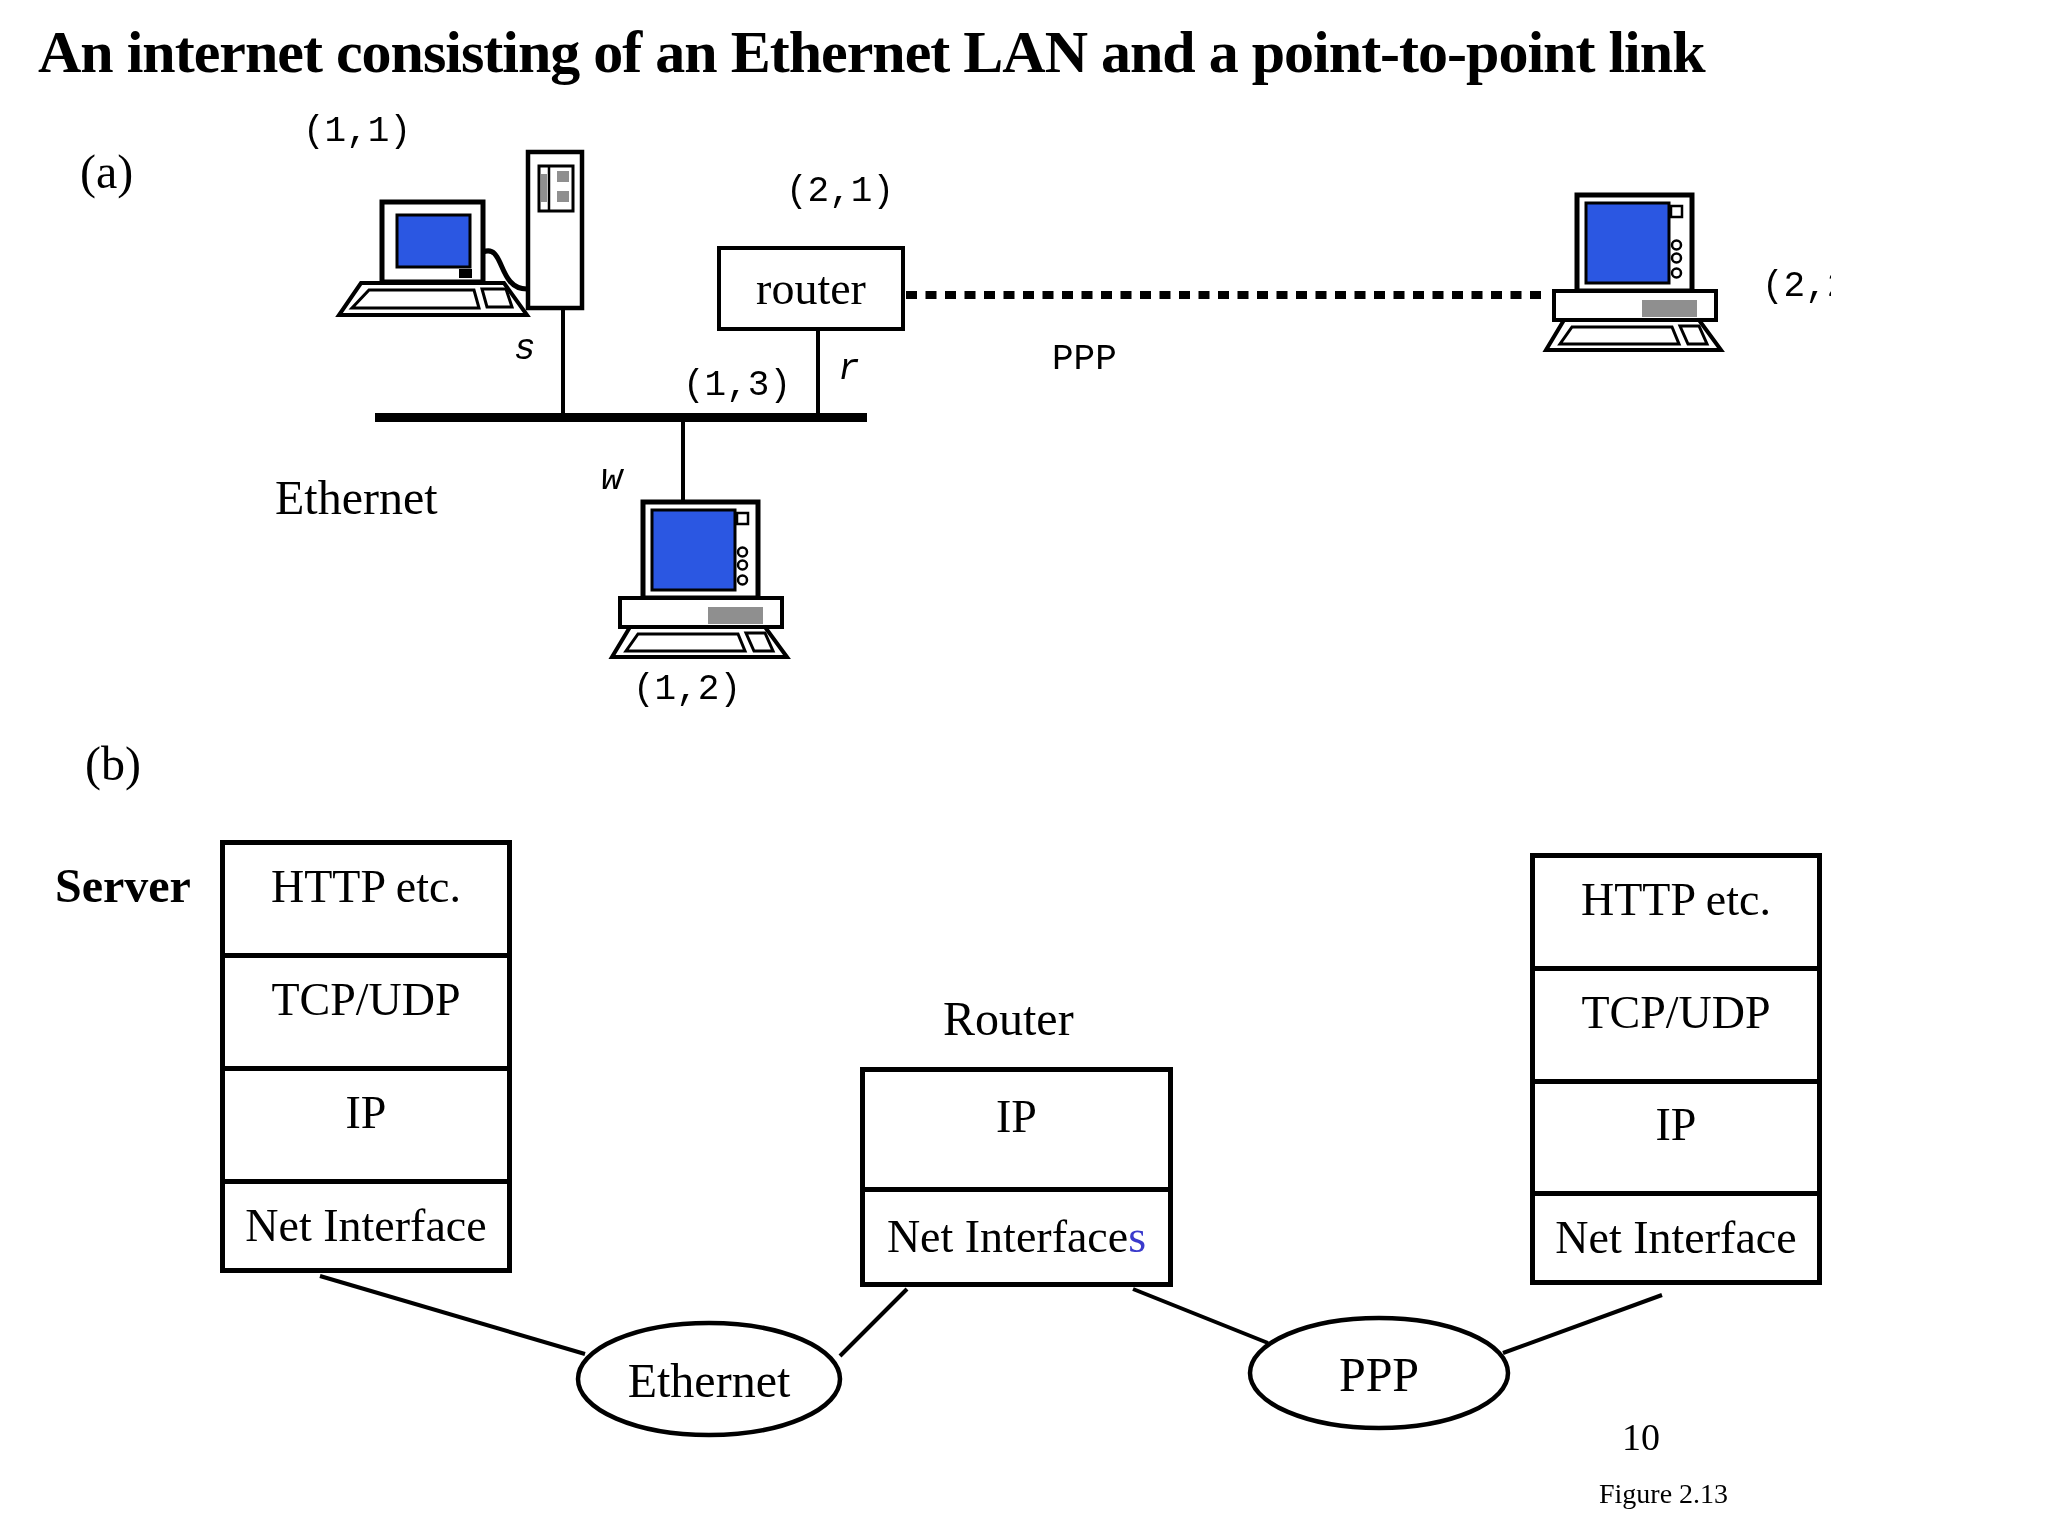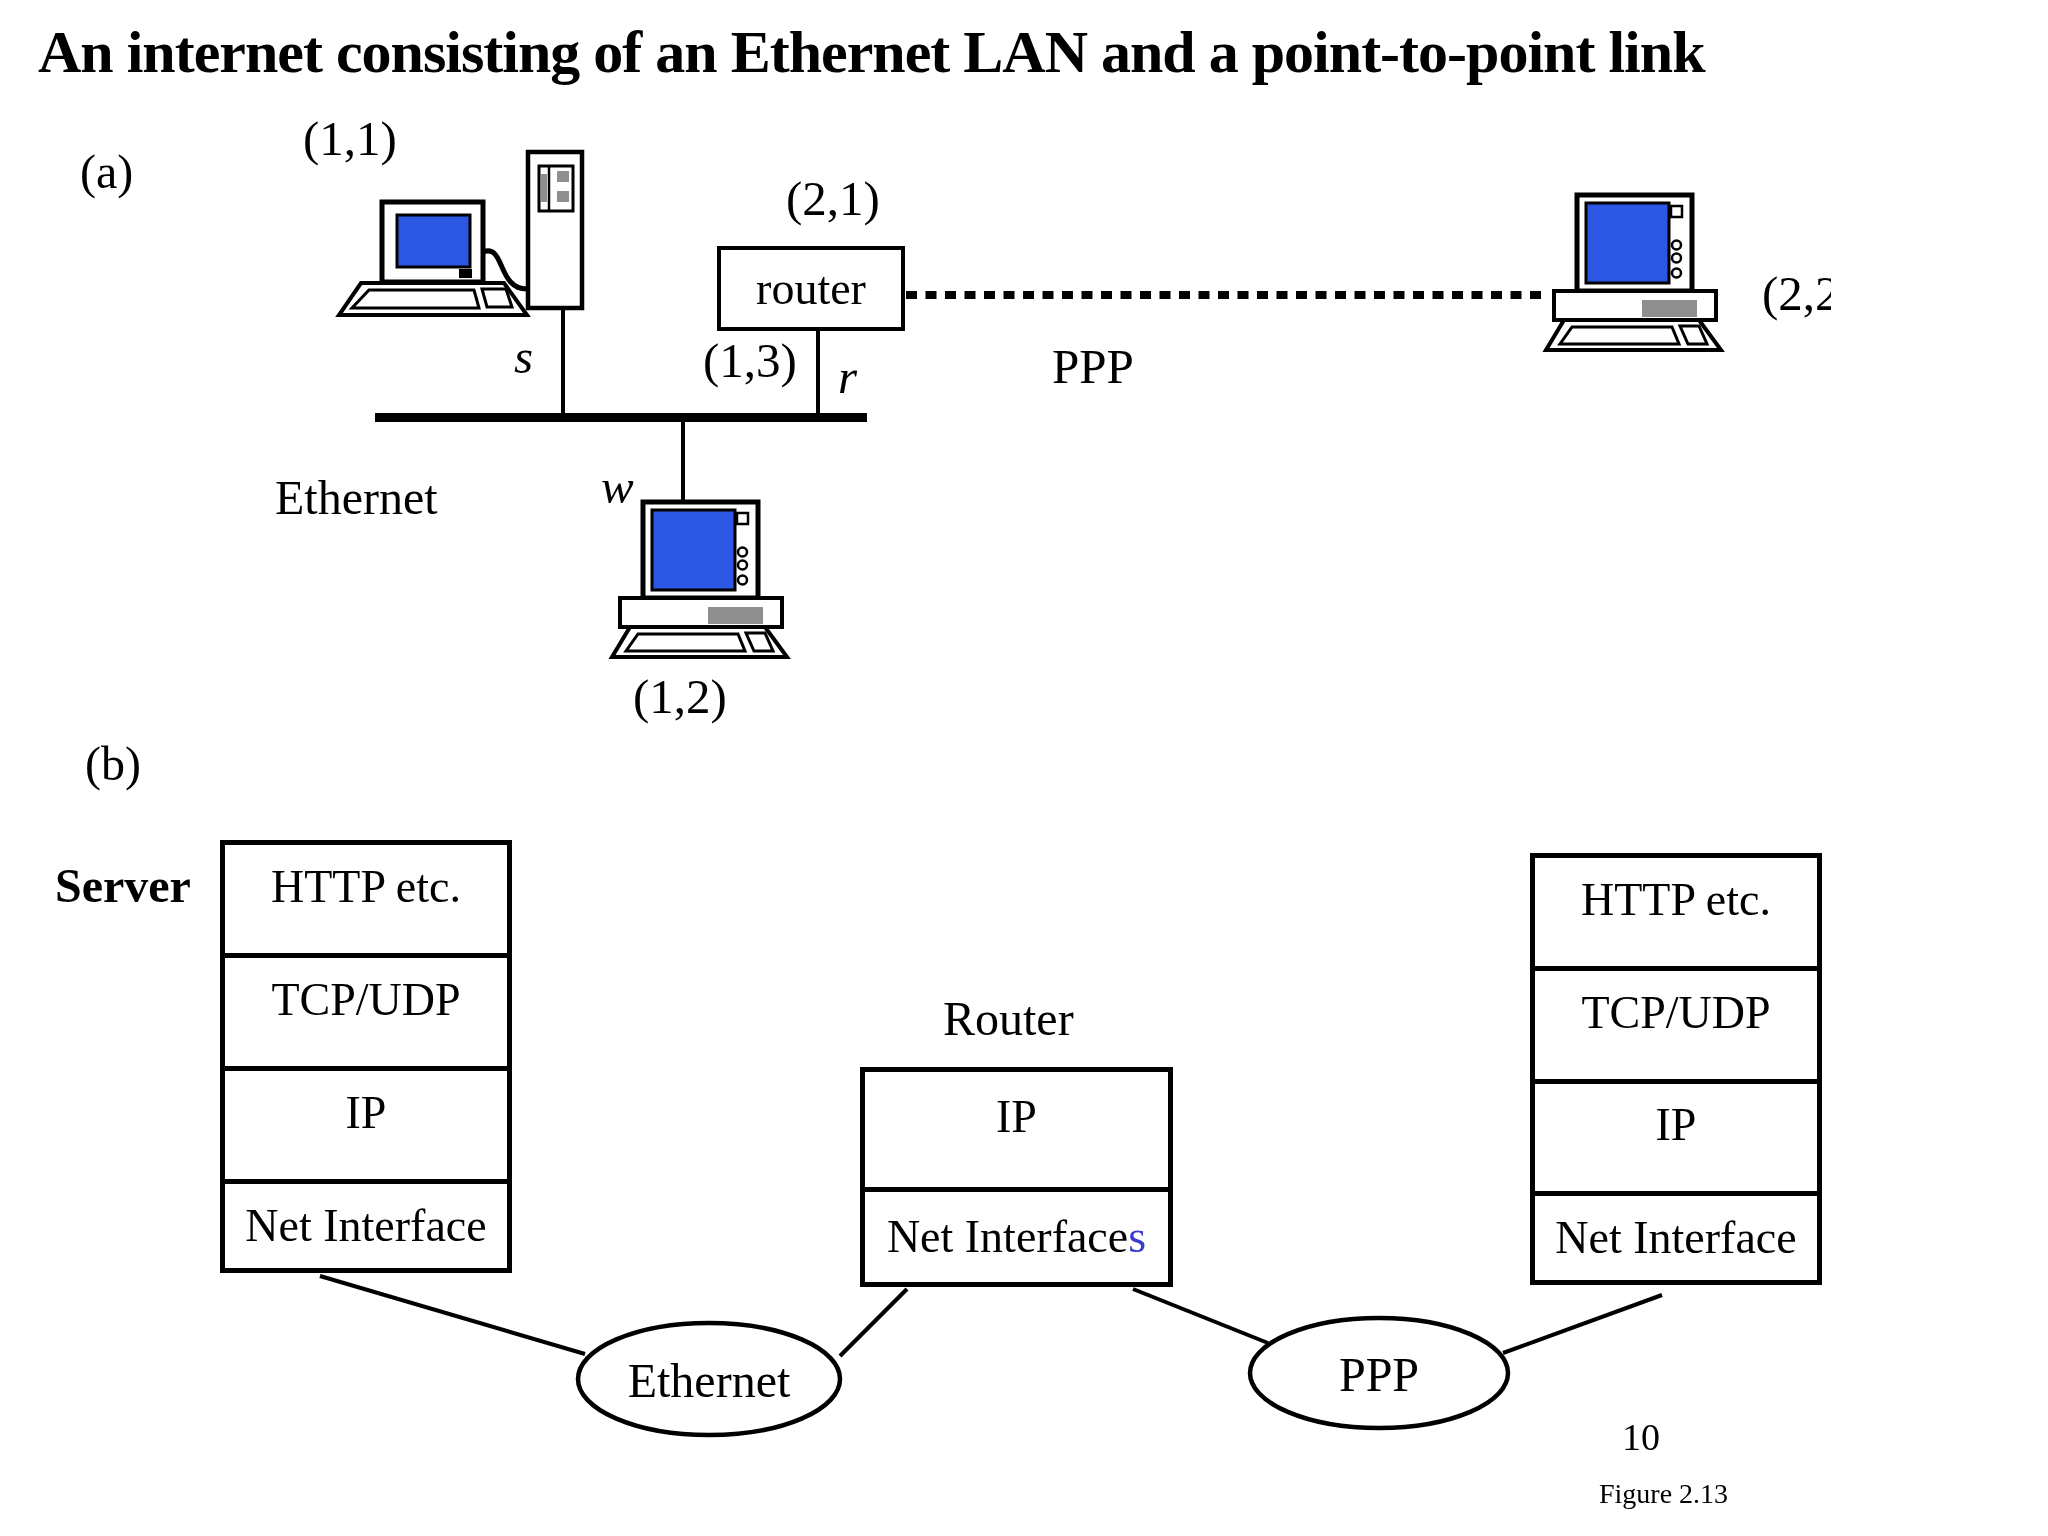--- a/index.html
+++ b/index.html
@@ -6,21 +6,21 @@
   .slide{
     position:relative;width:1831px;height:1536px;background:#ffffff;
     font-family:"Liberation Serif","DejaVu Serif",serif;color:#000;overflow:hidden;
   }
   .title{
     position:absolute;left:38px;top:22px;margin:0;font-size:60px;font-weight:bold;
     white-space:nowrap;letter-spacing:-1px;line-height:1;
   }
   .lbl{position:absolute;line-height:1;white-space:nowrap;}
   .f48{font-size:48px;}
-  .f46{font-size:49px;}
+  .f46{font-size:36px;font-family:Liberation Mono, monospace;}
   .it{font-style:italic;}
   .b{font-weight:bold;}
   .small40{font-size:38px;}
   .small28{font-size:28px;margin-left:29px;}
   .router-box{
     position:absolute;left:717px;top:246px;width:188px;height:85px;
     border:4px solid #000;background:#fff;box-sizing:border-box;
     display:flex;align-items:center;justify-content:center;font-size:46px;
   }
   .stack{
@@ -124,21 +124,21 @@
   </svg>
 
   <div class="lbl f48" style="left:80px;top:148px;">(a)</div>
   <div class="lbl f46" style="left:303px;top:114px;">(1,1)</div>
   <div class="lbl f46 it" style="left:514px;top:332px;">s</div>
 
   <div class="router-box">
     <span>router</span>
   </div>
   <div class="lbl f46" style="left:786px;top:174px;">(2,1)</div>
-  <div class="lbl f46" style="left:683px;top:336px;margin-left:20px;">(1,3)</div>
+  <div class="lbl f46" style="left:683px;top:368px;">(1,3)</div>
   <div class="lbl f46 it" style="left:838px;top:352px;">r</div>
 
   <div class="lbl f46" style="left:1052px;top:342px;">PPP</div>
   <div class="lbl f46" style="left:1762px;top:269px;">(2,2)</div>
 
   <div class="lbl f48" style="left:275px;top:474px;">Ethernet</div>
   <div class="lbl f46 it" style="left:601px;top:462px;">w</div>
   <div class="lbl f46" style="left:633px;top:672px;">(1,2)</div>
 
   <div class="lbl f48" style="left:85px;top:740px;">(b)</div>

